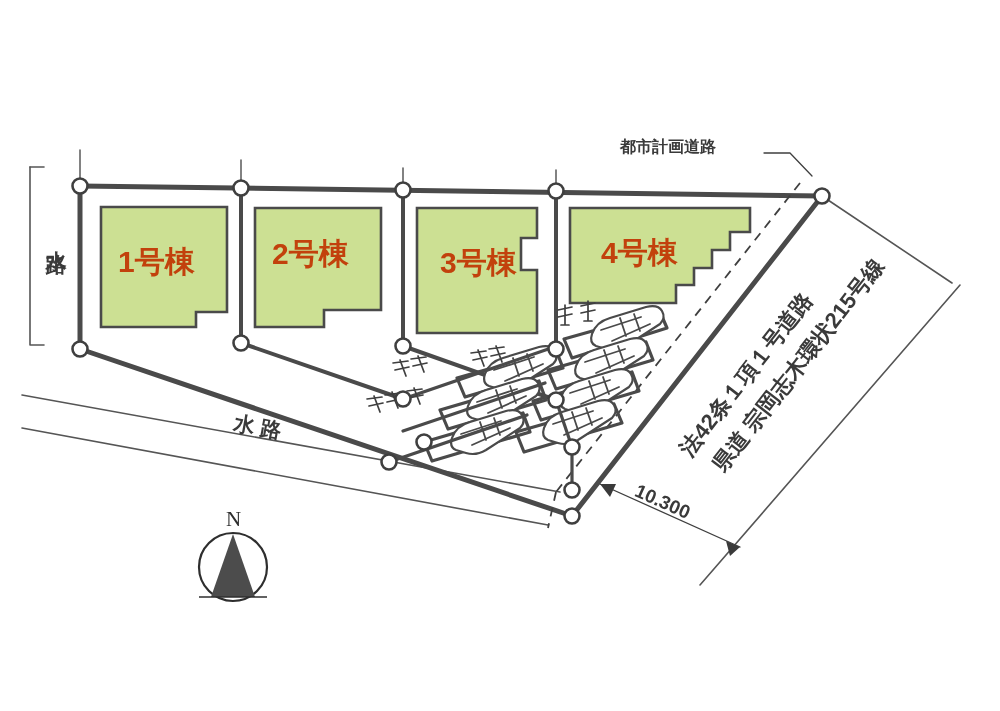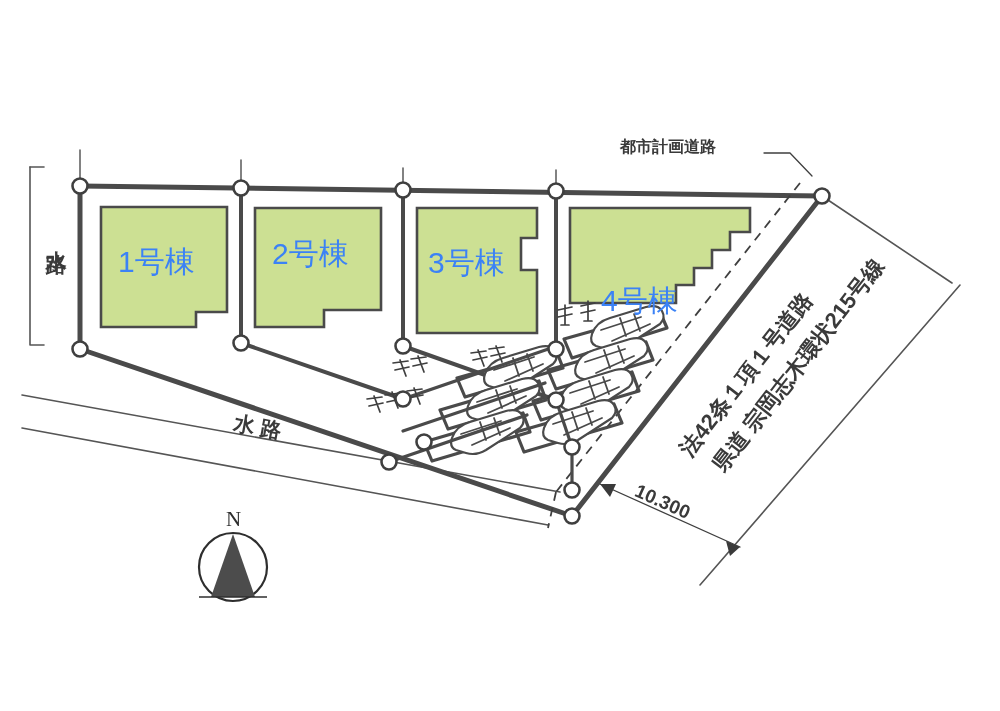--- a/index.html
+++ b/index.html
@@ -26,23 +26,23 @@
     height: 711px;
   }
   .lbl {
     position: absolute;
     color: #3a3a3a;
     white-space: pre;
     line-height: 1;
   }
   .bld-label {
     font-size: 30px;
-    font-weight: normal;
+    font-weight: bold;
     letter-spacing: 0px;
-    color: #3b82f6;
+    color: #c2410c;
   }
   .road-label {
     font-size: 16px;
     font-weight: bold;
     color: #3a3a3a;
   }
   .vert-label {
     font-size: 21px;
     font-weight: bold;
     color: #3a3a3a;
@@ -312,23 +312,23 @@
       <polygon points="233,534 255,597 211,597" fill="#4c4c4c" stroke="none"></polygon>
       <path d="M199 597 L267 597" stroke="#2e2e2e" stroke-width="1.6" fill="none"></path>
     </g>
 
   </svg>
 
   <div class="lbl bld-label" style="left:118px; top:247px;">1号棟</div>
 
   <div class="lbl bld-label" style="left:272px; top:239px;">2号棟</div>
 
-  <div class="lbl bld-label" style="left:428px; top:248px;">3号棟</div>
-
-  <div class="lbl bld-label" style="left:601px; top:238px;margin-top:48px;">4号棟</div>
+  <div class="lbl bld-label" style="left:440px; top:248px;">3号棟</div>
+
+  <div class="lbl bld-label" style="left:601px; top:238px;">4号棟</div>
 
   <div class="lbl road-label" style="left:620px; top:139px;">都市計画道路</div>
 
   <div class="lbl vert-label" style="left:46px; top:234px; height:80px;">水路</div>
 
   <div class="lbl suiro-bottom" style="left:236px; top:412px; transform:rotate(10.5deg);">水路</div>
 
   <div class="lbl diag-label" style="left:676px; top:447px; transform:rotate(-52deg);">法42条１項１号道路</div>
 
   <div class="lbl diag-label" style="left:709px; top:462px; transform:rotate(-52deg);">県道 宗岡志木環状215号線</div>

